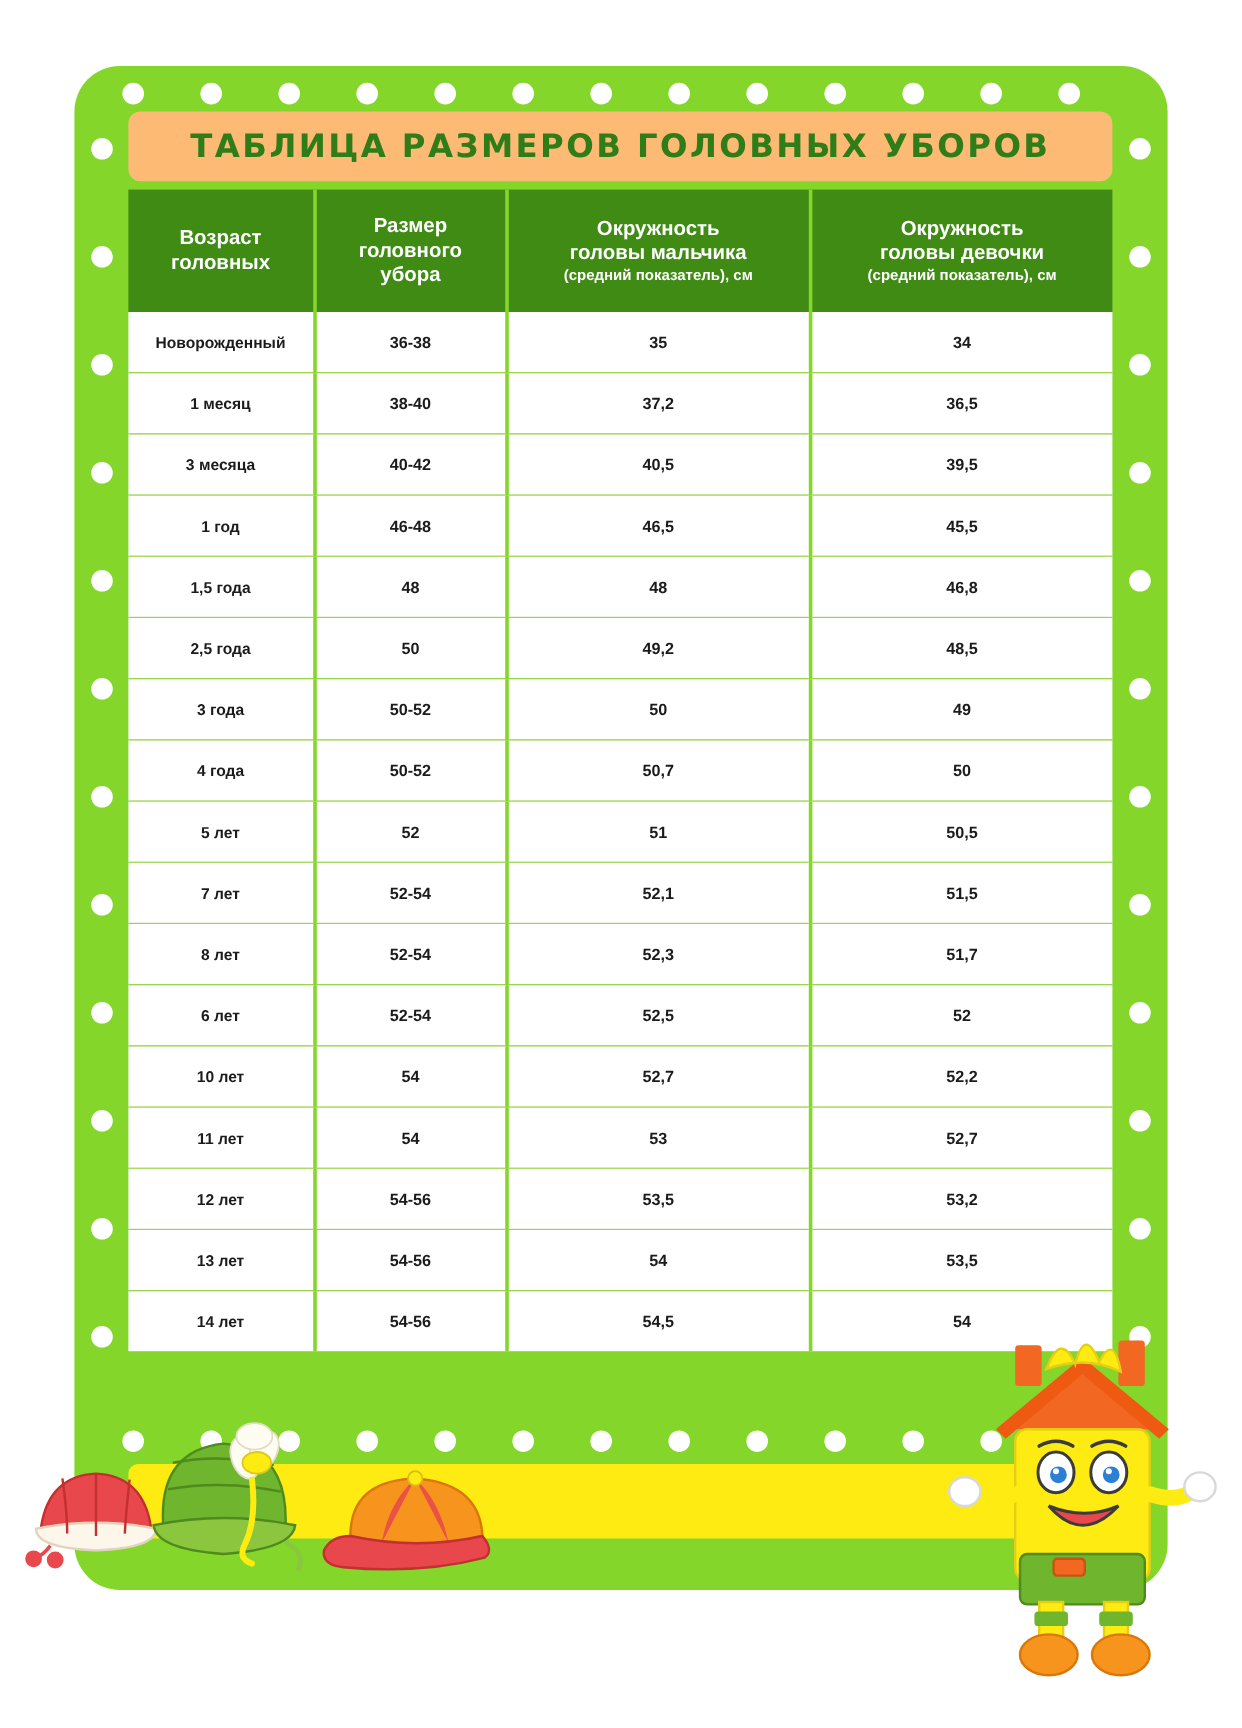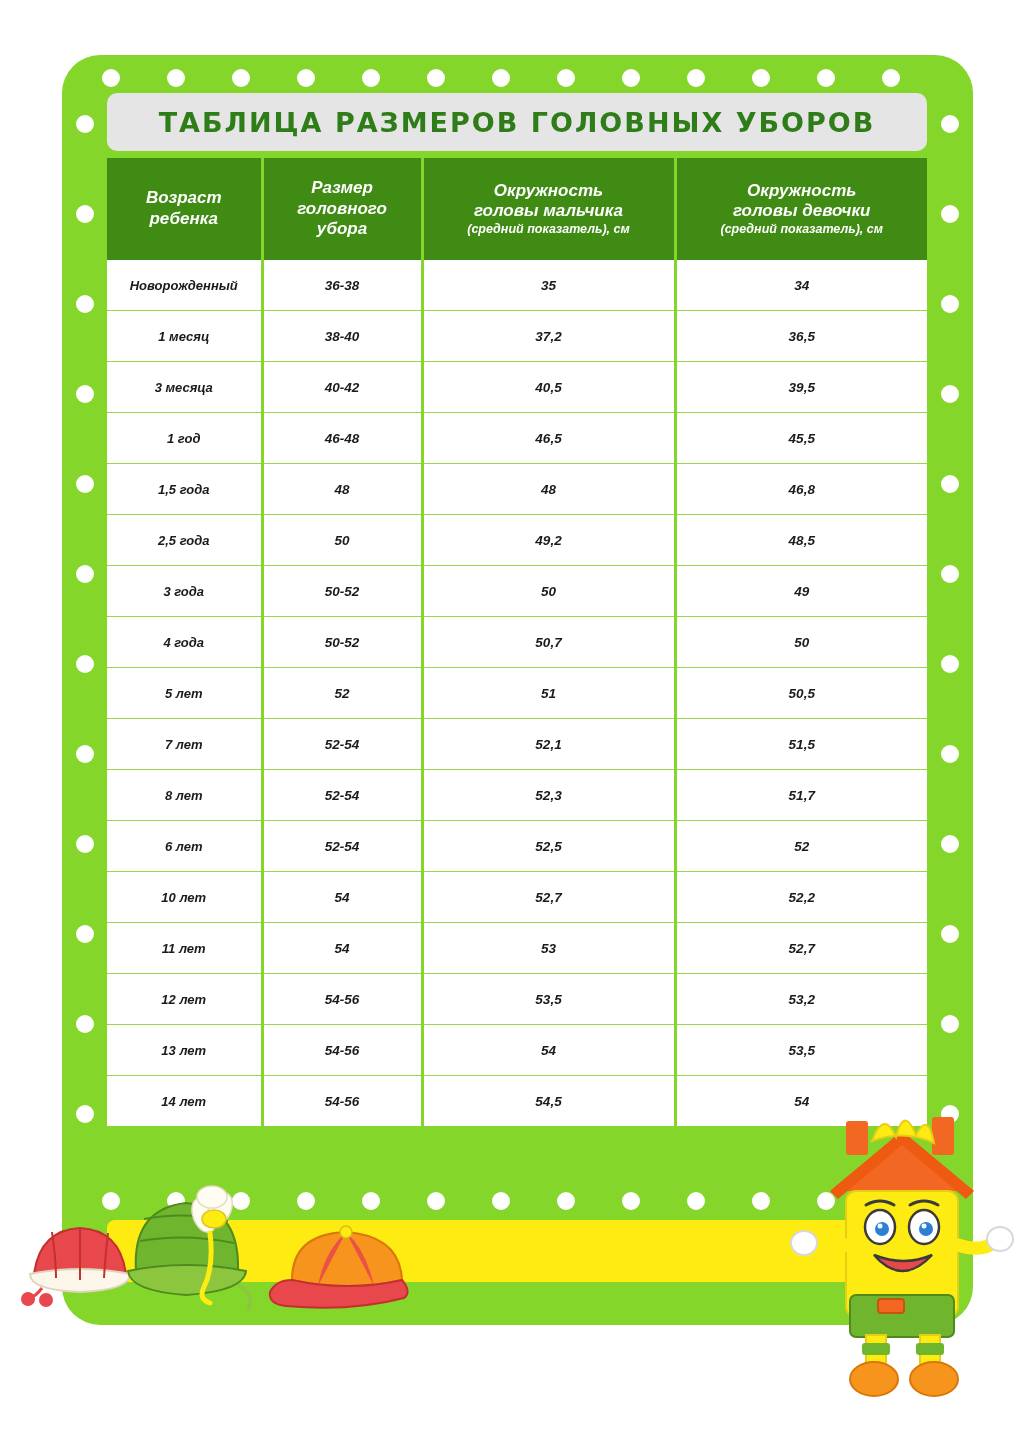--- a/index.html
+++ b/index.html
@@ -37,21 +37,21 @@
     background: #ffffff;
   }
 
   
   .title-bar {
     position: absolute;
     left: 45px;
     top: 38px;
     width: 820px;
     height: 58px;
-    background: #e5e5e5;
+    background: #fdba74;
     border-radius: 10px;
     display: flex;
     align-items: center;
     justify-content: center;
   }
   .title-text {
     font-family: "DejaVu Sans", sans-serif;
     font-weight: bold;
     font-size: 27px;
     letter-spacing: 2.0px;
@@ -59,21 +59,20 @@
     text-transform: uppercase;
     white-space: nowrap;
   }
 
   
   .table-wrap {
     position: absolute;
     left: 45px;
     top: 103px;
     width: 703px;
-    font-style: italic;
   }
   table.size-table {
     border-collapse: collapse;
     width: 820px;
     table-layout: fixed;
   }
   table.size-table th {
     background: #3f8b13;
     color: #ffffff;
     font-size: 15.5px;
@@ -215,21 +214,21 @@
       <colgroup>
         <col class="c1">
           <col class="c2">
           <col class="c3">
           <col class="c4">
       </colgroup>
       <thead>
         <tr>
           <th>
             <span class="big">Возраст</span>
-            <span class="big">ребенка</span>
+            <span class="big">головных</span>
           </th>
           <th>
             <span class="big">Размер</span>
             <span class="big">головного</span>
             <span class="big">убора</span>
           </th>
           <th>
             <span class="big">Окружность</span>
             <span class="big">головы мальчика</span>
             <span class="sub">(средний показатель), см</span>

